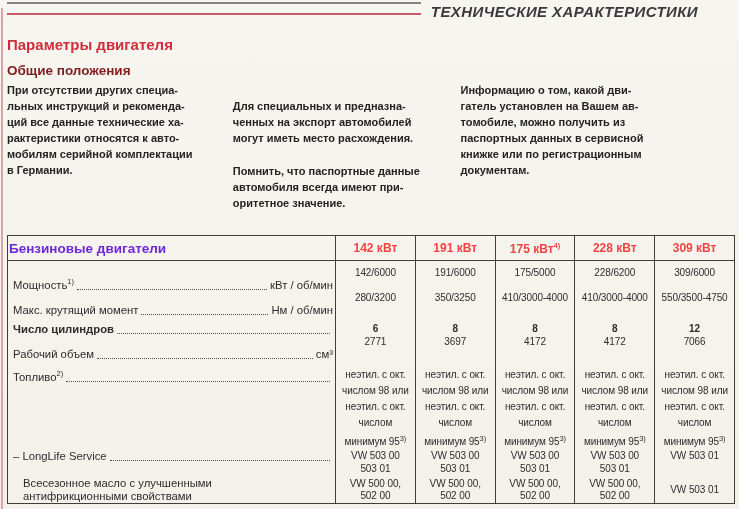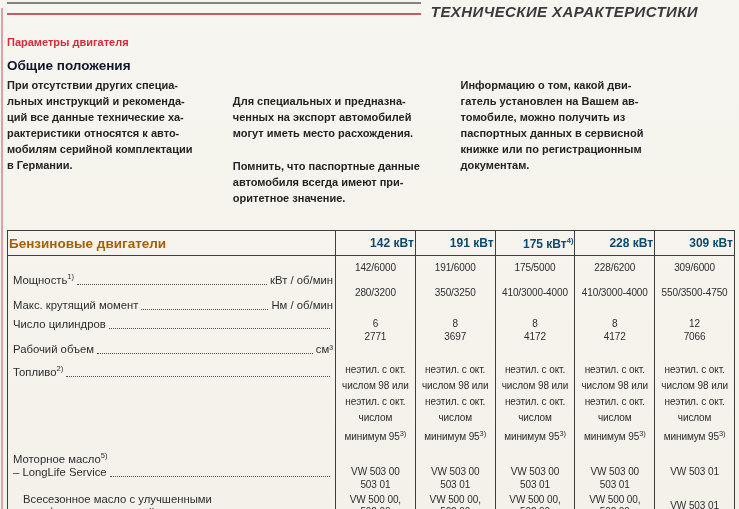--- a/index.html
+++ b/index.html
@@ -14,48 +14,48 @@
   .edge-pink { position:absolute; left:1px; top:8px; bottom:0; width:2px; background:#dfa0aa; }
 
   
   .hdr { display:flex; align-items:flex-start; height:23px; }
   .hdr-rules { flex:1 1 auto; margin-right:10px; padding-top:1px; }
   .rule-dark { height:2px; background:#5b5b5f; opacity:.75; }
   .rule-red  { height:2px; background:#c85a65; margin-top:9px; }
   .hdr-title { font-style:italic; font-weight:600; font-size:15px; letter-spacing:.4px;
                color:#3a3a3e; white-space:nowrap; margin-top:2px; }
 
-  .page-title { color:#d12d3d; font-weight:bold; font-size:11px; margin-top:12px; }
-  .section-title { color:#0f172a; font-weight:bold; font-size:13.5px; margin-top:10px; }
+  .page-title { color:#d12d3d; font-weight:bold; font-size:15px; margin-top:12px; }
+  .section-title { color:#7f1d1d; font-weight:bold; font-size:13.5px; margin-top:10px; }
 
   
   .intro { display:flex; justify-content:space-between; margin-top:4px; }
   .intro .icol { font-weight:bold; font-size:11px; line-height:16px; color:#232323; white-space:pre-line; }
   .ic1 { width:233px; } .ic2 { width:235px; } .ic3 { width:245px; }
   .ic2 .p2 { margin-top:1px; }
 
   
   table.spec { border-collapse:collapse; width:727px; margin-top:8px; table-layout:fixed;
                border:1.5px solid #3e3e3e; }
   table.spec th { border-bottom:1.5px solid #3e3e3e; height:25px; vertical-align:middle; padding:2px 1px; }
   table.spec th + th { border-left:1.5px solid #3e3e3e; }
-  th.t-title { text-align:left; padding-left:7px; color:#a16207; font-size:13.5px; font-weight:bold; }
-  th.t-kw { font-size:12px; font-weight:bold; color:#0c4a6e; text-align:right; }
+  th.t-title { text-align:left; padding-left:7px; color:#6d28d9; font-size:13.5px; font-weight:bold; }
+  th.t-kw { font-size:12px; font-weight:bold; color:#ef4444; text-align:center; }
   td { vertical-align:top; padding:0 2px; }
   td.val { border-left:1.5px solid #3e3e3e; }
   .lbl { font-size:11.3px; color:#2d2d2d; line-height:13px; padding-left:5px; }
   .lblrow { display:flex; align-items:flex-end; }
   .lt { white-space:nowrap; }
   .unit { white-space:nowrap;margin-top:12px; }
   .leader { flex:1 1 auto; min-width:6px; border-bottom:1.3px dotted #4c4c4c; margin:0 3px 2px 3px; }
   .pre { white-space:pre-line; }
   .val .pre { font-size:10px; line-height:12.4px; text-align:center; color:#2d2d2d; letter-spacing:-.1px; }
   sup { font-size:7.5px; }
   tr.r-power td { padding-top:6px; }
-  tr.r-cyl td { padding-top:6px; }
+  tr.r-cyl td { padding-top:6px;font-weight:bold; }
   tr.r-fuel td { padding-top:6px; }
   tr.r-fuel .val .pre { line-height:16px; }
   tr.r-oilhdr td { padding-top:4px; }
   tr.r-fixed td { padding-top:12px; }
   tr.r-adv td { vertical-align:middle; padding-top:2px; }
   .hang { padding-left:9px; text-indent:-9px; }
   .indent { padding-left:10px; }
 </style>
 </head>
 <body>
@@ -252,30 +252,20 @@
           </td>
       <td class="val">
             <div class="pre"><span>неэтил. с окт.
 числом 98 или
 неэтил. с окт.
 числом
 минимум 95</span><sup>3)</sup></div>
           </td>
     </tr>
 
-    <tr class="r-oilhdr">
-      <td class="lbl">
-        <span class="lt"><span>Моторное масло</span><sup>5)</sup></span>
-      </td>
-      <td class="val"></td>
-      <td class="val"></td>
-      <td class="val"></td>
-      <td class="val"></td>
-      <td class="val"></td>
-    </tr>
 
     <tr class="r-longlife">
       <td class="lbl">
         <div class="lblrow">
           <span class="lt">– LongLife Service</span>
           <span class="leader"></span>
         </div>
       </td>
       <td class="val">
             <div class="pre">VW 503 00

